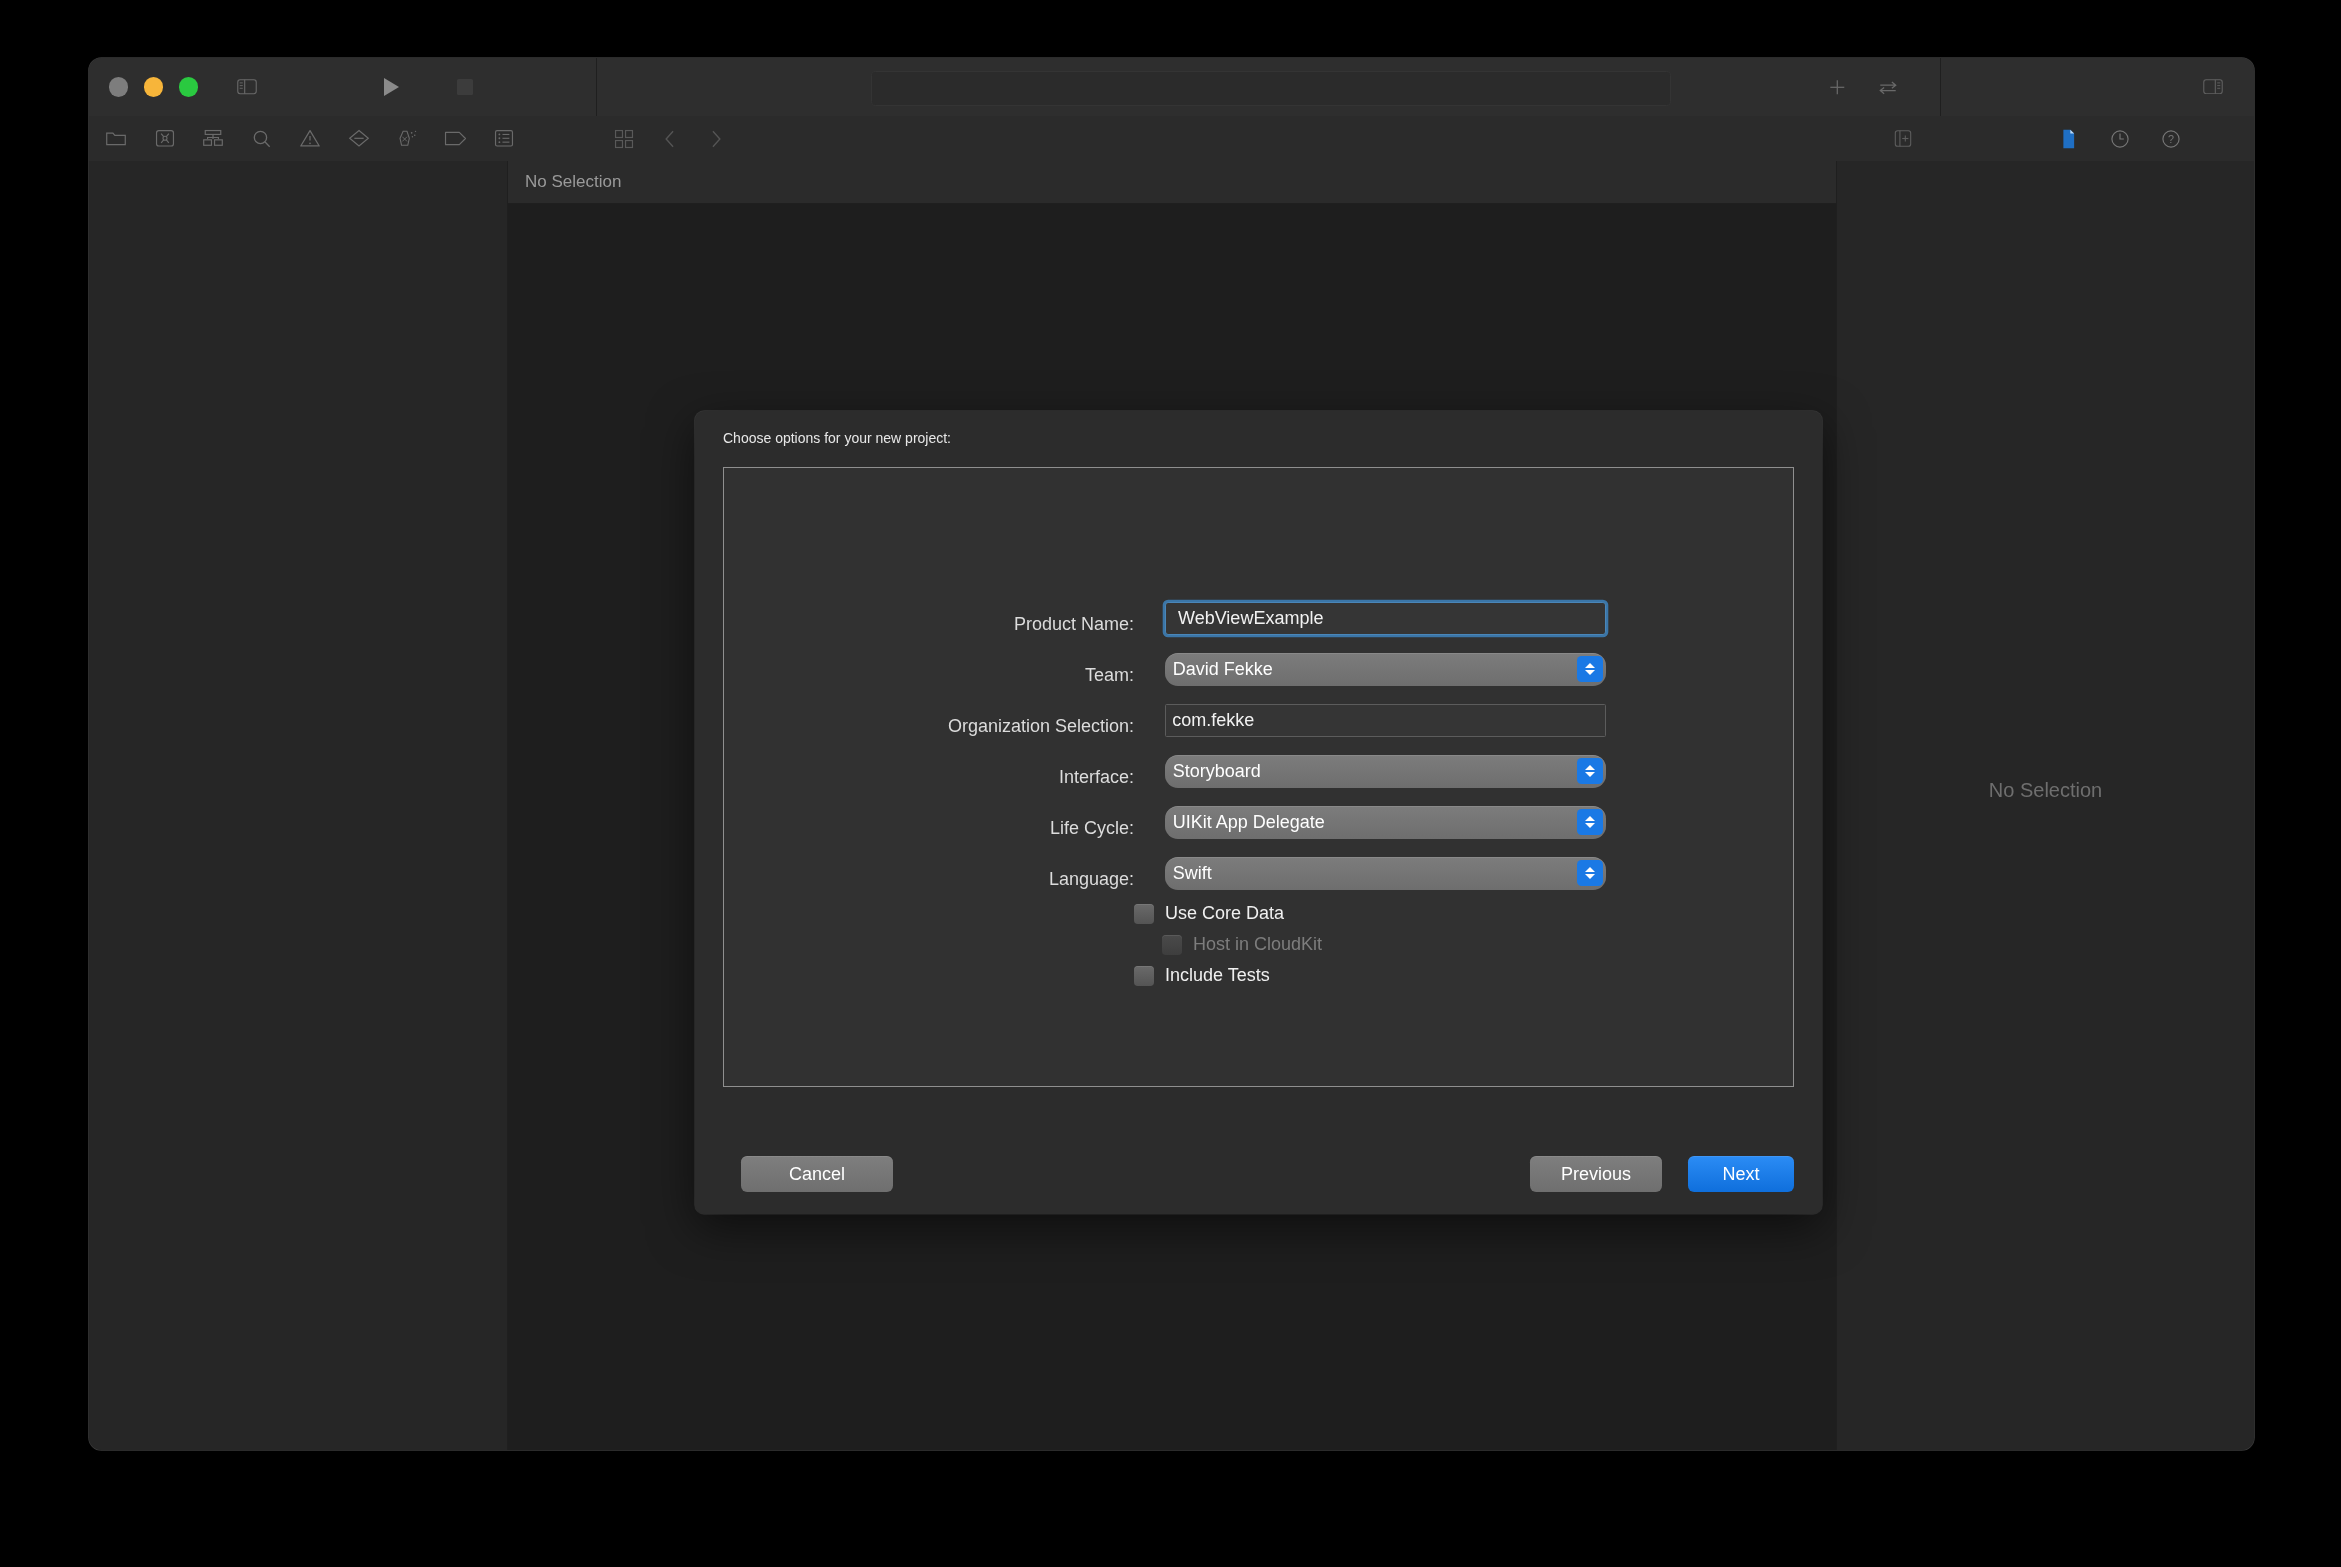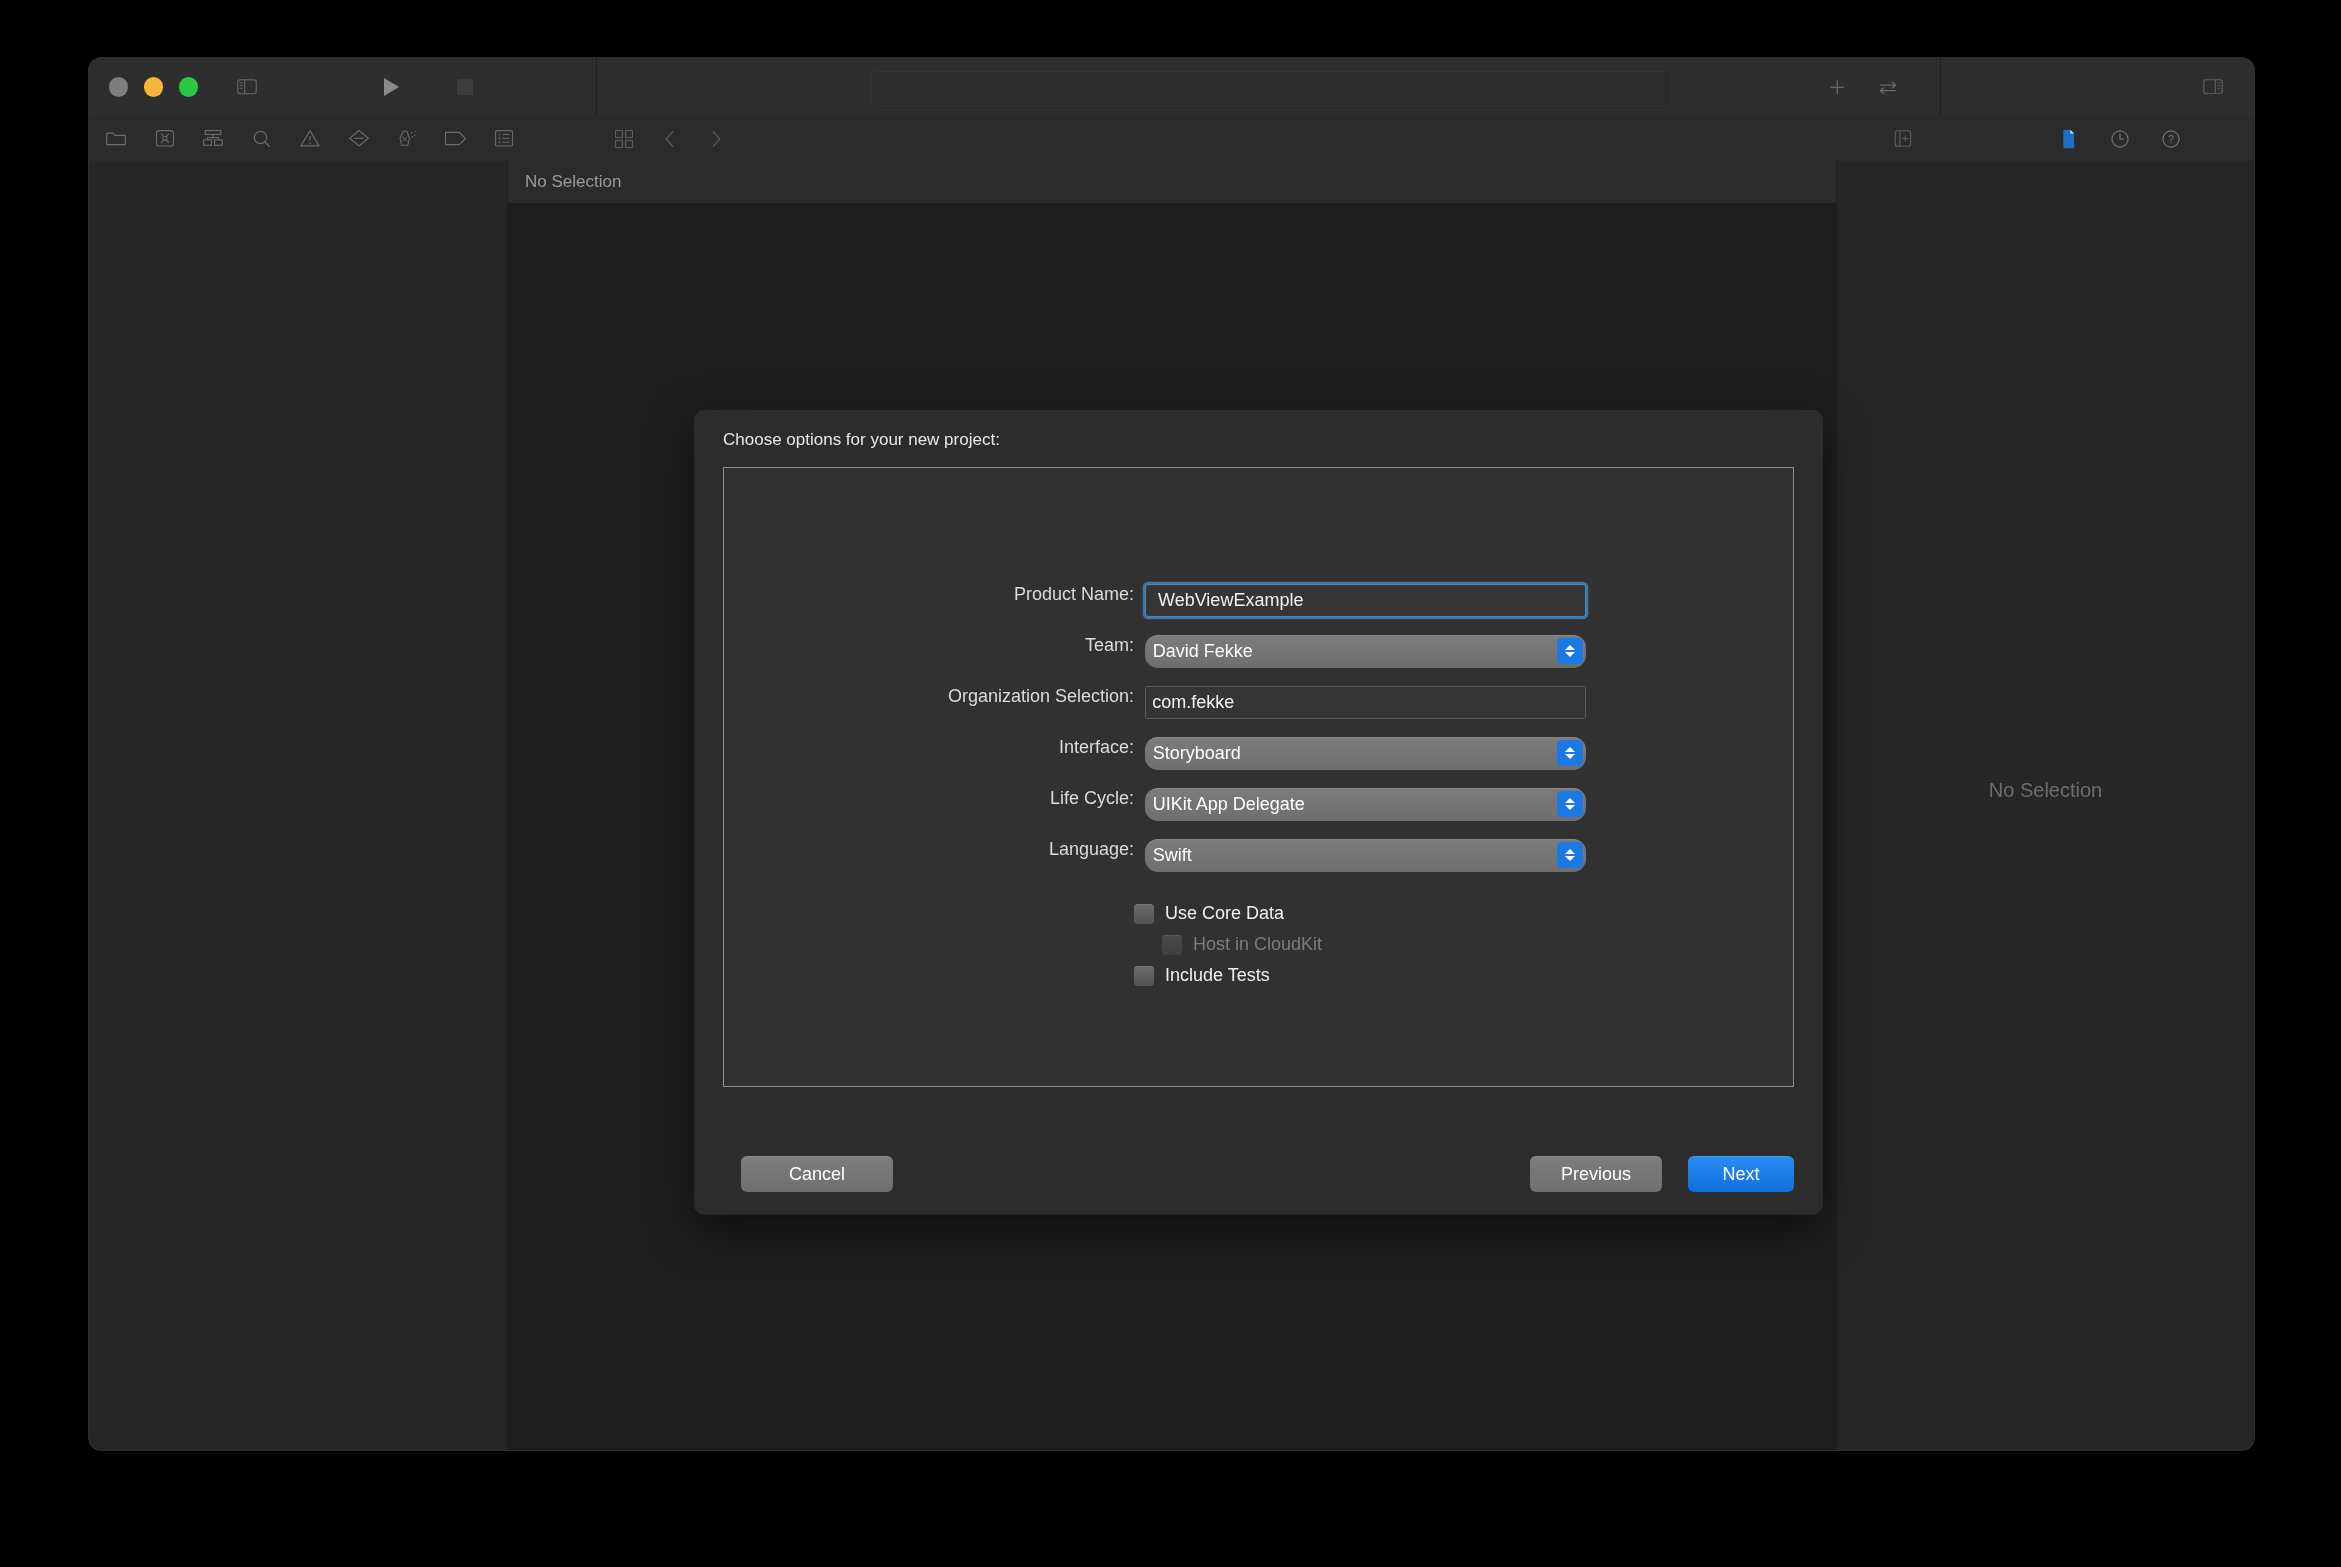--- a/index.html
+++ b/index.html
@@ -209,41 +209,42 @@
     top: 353px;
     width: 1127px;
     height: 803px;
     background: #2c2c2c;
     border-radius: 9.3px;
     box-shadow: 0 14px 46px rgba(0,0,0,.55), 0 0 0 0.8px #3b3b3b;
   }
   .sheet-title {
     position: absolute;
     left: 28px; top: 18.6px;
-    font-size: 17px;
+    font-size: 14px;
     color: #e8e8e8;
   }
   .sheet-body {
     position: absolute;
     left: 28px; top: 56px;
     right: 28px;
     height: 618px;
     background: #313131;
     border: 0.8px solid #8f8f8f;
   }
 
   .form {
     position: absolute;
     left: 0; top: 116px;
     width: 100%;
   }
   .form-row {
     display: flex;
-    align-items: flex-start;
+    align-items: flex-end;
     height: 51px;
+    gap: 20px;
   }
   .form-label {
     width: 410px;
     text-align: right;
     padding-right: 11px;
     font-size: 18px;
     color: #dcdcdc;
     white-space: nowrap;
   }
   .form-field { width: 441px; }

